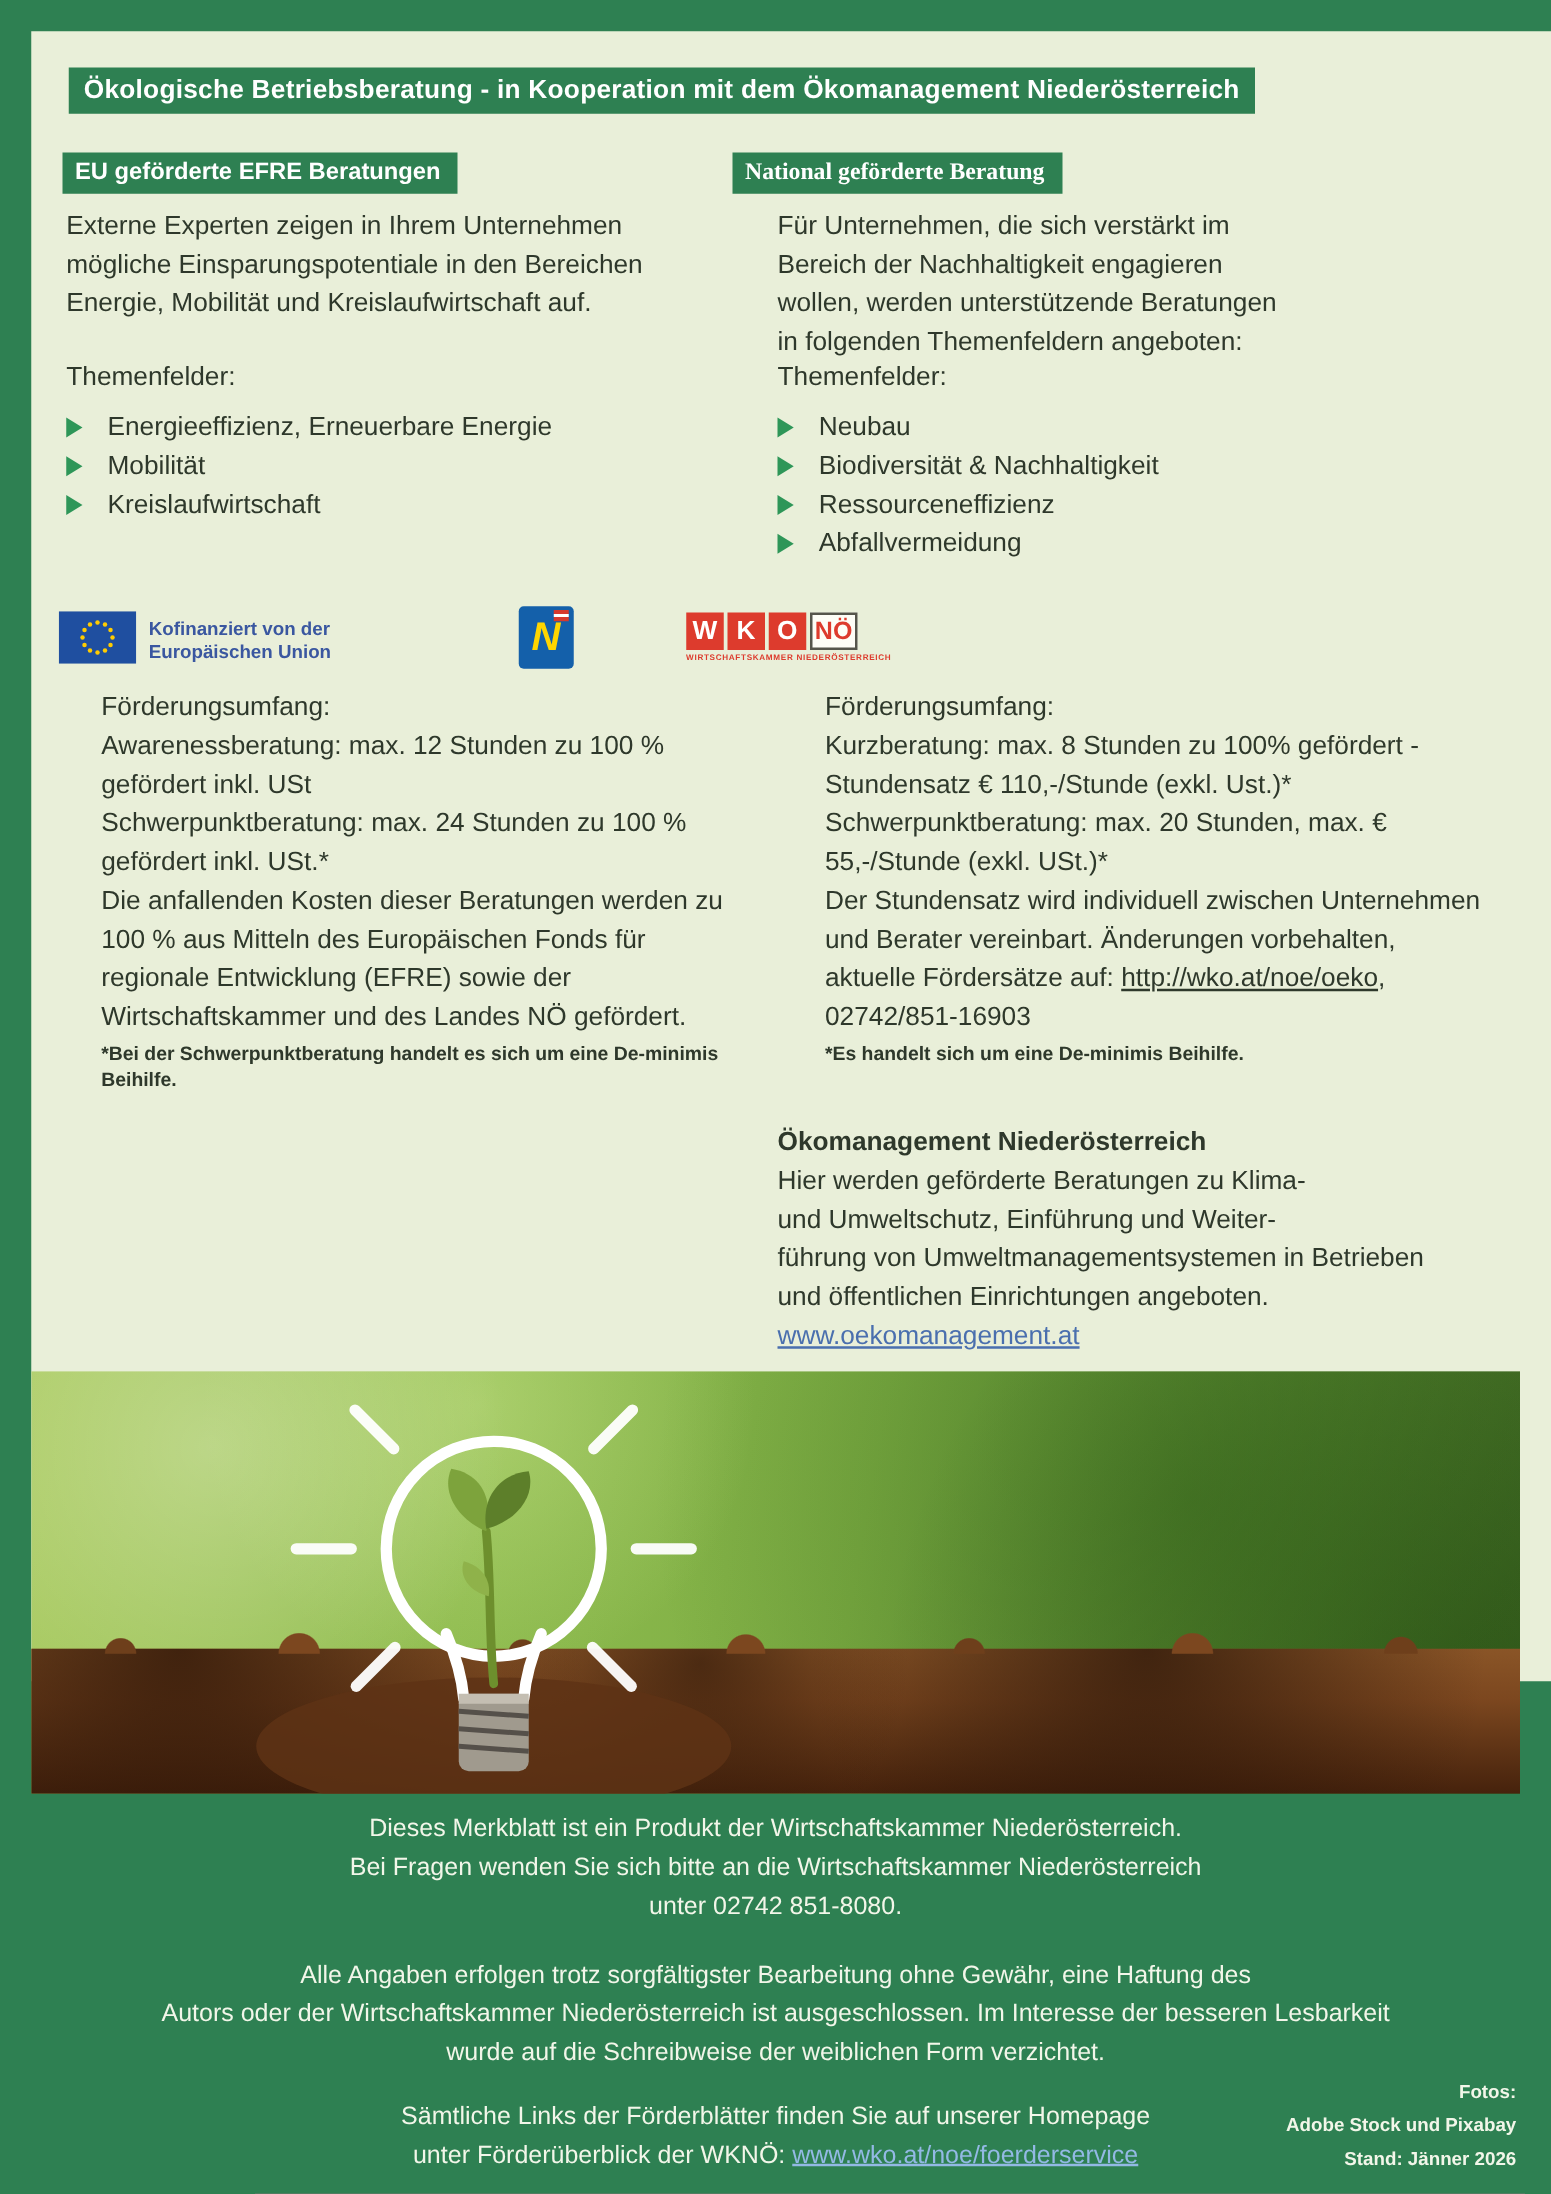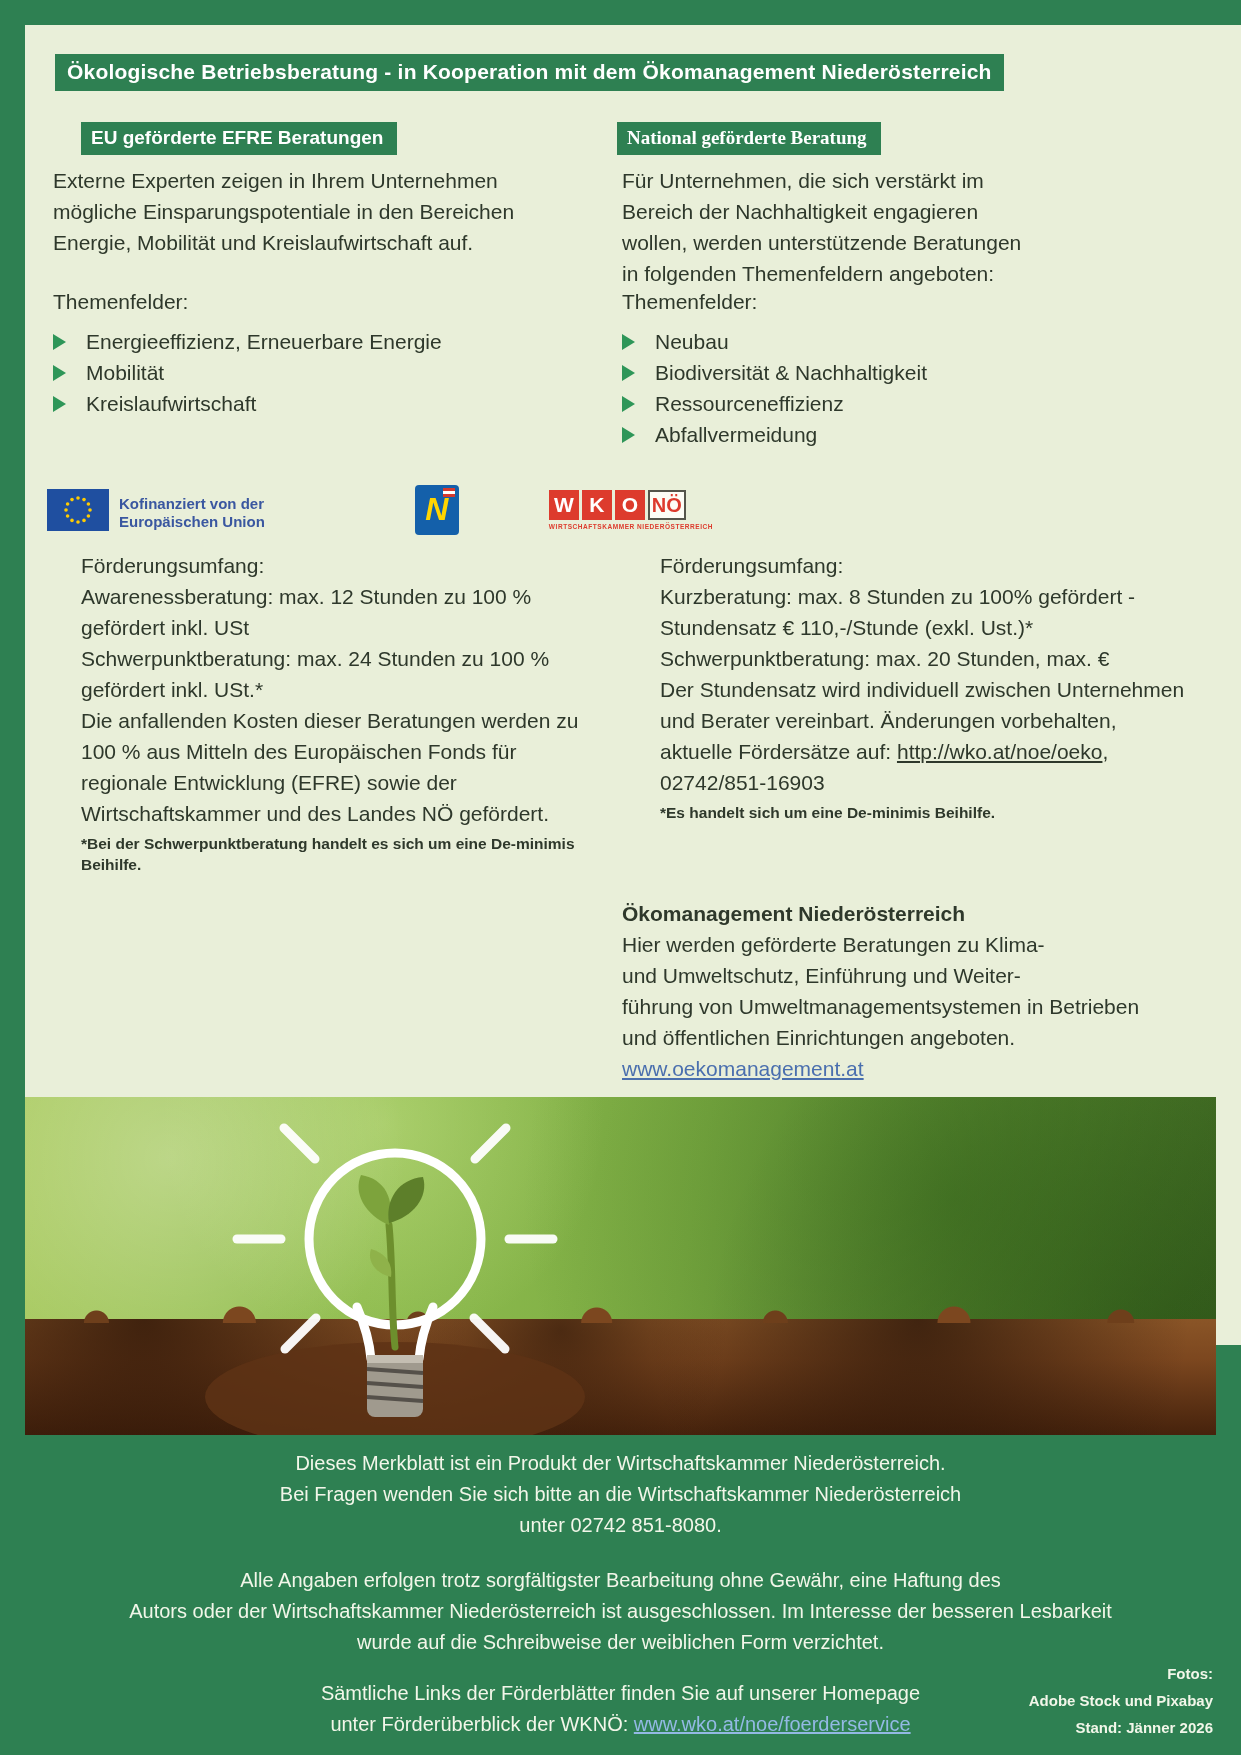--- a/index.html
+++ b/index.html
@@ -27,21 +27,20 @@
     padding:6px 12px 7px 12px;
     white-space:nowrap;
     letter-spacing:0.2px;
   }
   .col-header{
     position:absolute;top:97px;
     background:#2e8052;color:#ffffff;
     font-size:19px;font-weight:bold;
     padding:5px 14px 6px 10px;
     white-space:nowrap;
-    margin-left:31px;
   }
   .col-header.left{left:25px;}
   .col-header.right{left:561px;font-family:Liberation Serif, serif;}
 
   .ln{white-space:nowrap;}
   .body-text{color:#2e382b;font-size:21px;line-height:31px;}
   .small-note{color:#2e382b;font-size:15.5px;line-height:21px;font-weight:bold;}
 
   .left-intro{position:absolute;left:28px;top:140px;}
   .right-intro{position:absolute;left:597px;top:140px;}
@@ -261,20 +260,21 @@
           <span class="tri"></span>
           <span>Abfallvermeidung</span>
         </li>
     </ul>
 
     <div class="funding right body-text">
       <div class="ln">Förderungsumfang:</div>
       <div class="ln">Kurzberatung: max. 8 Stunden zu 100% gefördert -</div>
       <div class="ln">Stundensatz € 110,-/Stunde (exkl. Ust.)*</div>
       <div class="ln">Schwerpunktberatung: max. 20 Stunden, max. €</div>
+      <div class="ln">55,-/Stunde (exkl. USt.)*</div>
       <div class="ln">Der Stundensatz wird individuell zwischen Unternehmen</div>
       <div class="ln">und Berater vereinbart. Änderungen vorbehalten,</div>
       <div class="ln">
         <span>aktuelle Fördersätze auf: </span><a href="#" class="doc-link">http://wko.at/noe/oeko</a><span>,</span>
       </div>
       <div class="ln">02742/851-16903</div>
       <div class="small-note">*Es handelt sich um eine De-minimis Beihilfe.</div>
     </div>
 
     <div class="oeko body-text">

